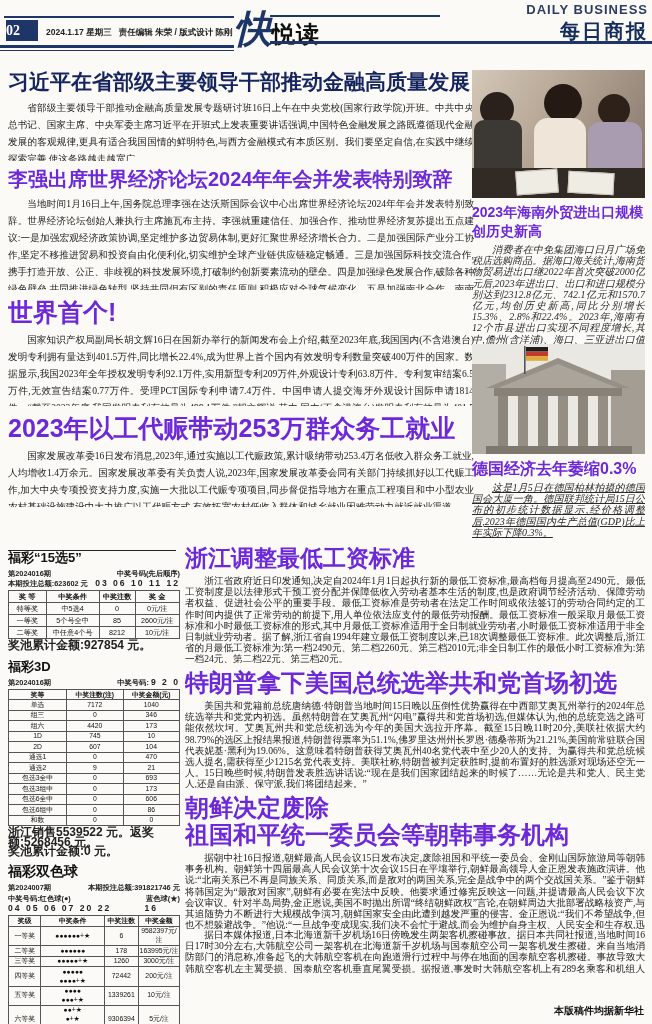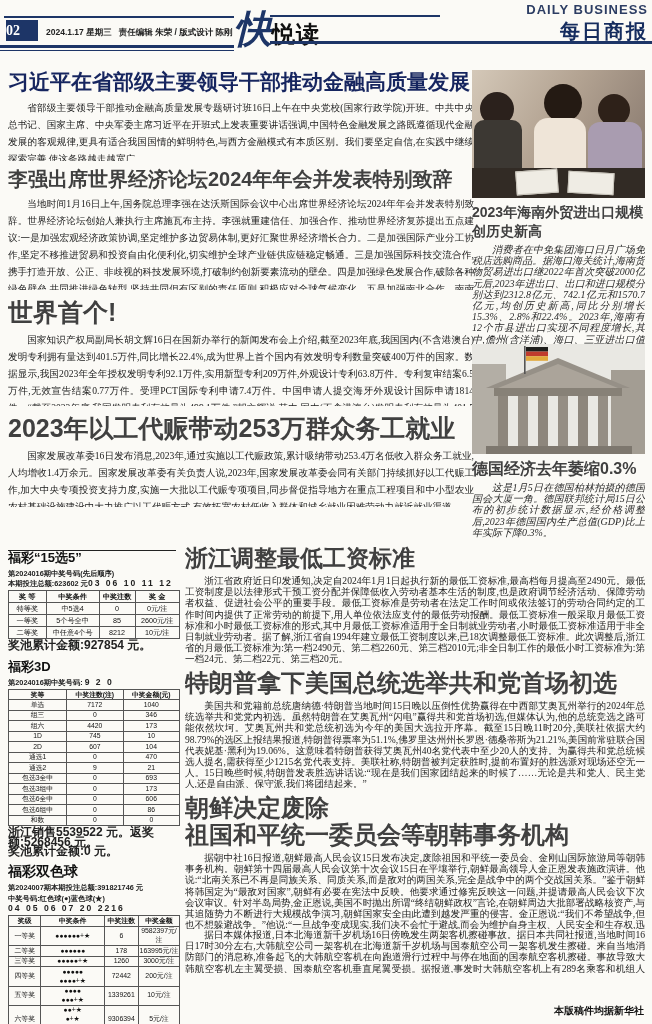--- a/index.html
+++ b/index.html
@@ -25,46 +25,46 @@
   .brand-en{font-size:13px;font-weight:bold;color:#2c3d63;font-family:"Liberation Sans",sans-serif;letter-spacing:1px;}
   .brand-cn{font-size:20px;font-weight:bold;color:#152c5e;font-family:"Liberation Serif",serif;letter-spacing:2px;margin-top:1px;}
 
   
   .col-main{position:absolute;left:8px;top:70px;width:466px;height:475px;overflow:hidden;}
   .col-right{position:absolute;left:472px;top:70px;width:173px;height:476px;overflow:hidden;}
   .col-bottom{position:absolute;left:185px;top:543px;width:460px;height:481px;overflow:hidden;}
   .col-lot{position:absolute;left:8px;top:545px;width:172px;height:479px;overflow:hidden;}
   .lot-rule{position:absolute;left:8px;top:550px;width:168px;height:1px;background:#222;}
 
-  .hl{font-family:"Liberation Sans",sans-serif;font-weight:bold;color:#404040;margin:0;letter-spacing:0;}
+  .hl{font-family:"Liberation Sans",sans-serif;font-weight:bold;color:#6d28d9;margin:0;letter-spacing:0;}
   .hl-xi{font-size:21px;line-height:24px;color:#16255f;margin-bottom:5px;}
   .hl-20{font-size:20px;line-height:24px;margin:6px 0 4px 0;}
   .hl-25{font-size:25px;line-height:28px;margin:8px 0 5px 0;}
   .hl-23{font-size:23px;line-height:26px;margin:6px 0 4px 0;}
   .hl-24{font-size:24px;line-height:27px;margin:6px 0 4px 0;}
   .bt{margin:0;text-align:justify;text-indent:2em;font-size:9.6px;line-height:17px;color:#212121;overflow:hidden;}
   .h62{height:62px;} .h95{height:95px;} .h75{height:75px;} .h60{height:60px;}
   .hb88{height:88px;line-height:11.2px;} .hb77{height:77px;line-height:11.2px;} .hb44{height:44px;line-height:11.2px;}
 
   
   .photo{position:relative;width:173px;overflow:hidden;background:#b9ab9c;}
   .ph1{height:128px;}
   .ph1 .bgg{position:absolute;inset:0;background:linear-gradient(120deg,#d4c8b8 0%,#b3a392 45%,#83746a 100%);}
   .blob{position:absolute;border-radius:50%;}
   .shelf{position:absolute;left:0;bottom:0;width:100%;height:30px;background:#322b25;}
   .board{position:absolute;background:#efece4;border:1px solid #c8c4ba;}
   .hl-r1{font-size:14px;line-height:19px;margin:5px 0 3px 0;}
   .hl-r2{font-size:16px;line-height:20px;margin:5px 0 3px 0;}
   .bt-i{margin:0;text-align:justify;text-indent:2em;font-style:italic;font-size:10px;line-height:11.2px;color:#2a2a2a;overflow:hidden;}
-  .hr1{height:100px;} .hr2{height:56px;}
+  .hr1{height:100px;} .hr2{height:56px;text-decoration:underline;}
   .ph2{height:110px;background:#e9e8e3;}
 
   
   .lot-title{font-family:"Liberation Sans",sans-serif;font-weight:bold;text-align:left;font-size:13px;margin:4px 0 2px 0;color:#111;}
-  .lot-line{display:flex;font-size:7.3px;font-weight:bold;line-height:9.5px;
+  .lot-line{display:flex;justify-content:space-between;font-size:7.3px;font-weight:bold;line-height:9.5px;
             font-family:"Liberation Sans",sans-serif;color:#222;}
   .lot-nums{font-size:8.6px;font-weight:bold;letter-spacing:2px;font-family:"Liberation Sans",sans-serif;}
   .lot-note{font-size:12px;font-weight:bold;line-height:9.5px;font-family:"Liberation Sans",sans-serif;color:#222;}
   table.lt{width:100%;border-collapse:collapse;table-layout:fixed;margin:2px 0;}
   table.lt th,table.lt td{border:1px solid #555;font-family:"Liberation Sans",sans-serif;
         font-size:7.2px;line-height:1.25;text-align:center;padding:1px 0;color:#111;white-space:pre-line;overflow:hidden;}
   table.t3d th,table.t3d td{font-size:6.8px;padding:0.5px 0;}
   table.tssq th,table.tssq td{font-size:6.9px;padding:0.5px 0;}
 
   .src-note{position:absolute;right:8px;bottom:6px;font-size:10px;font-weight:bold;

